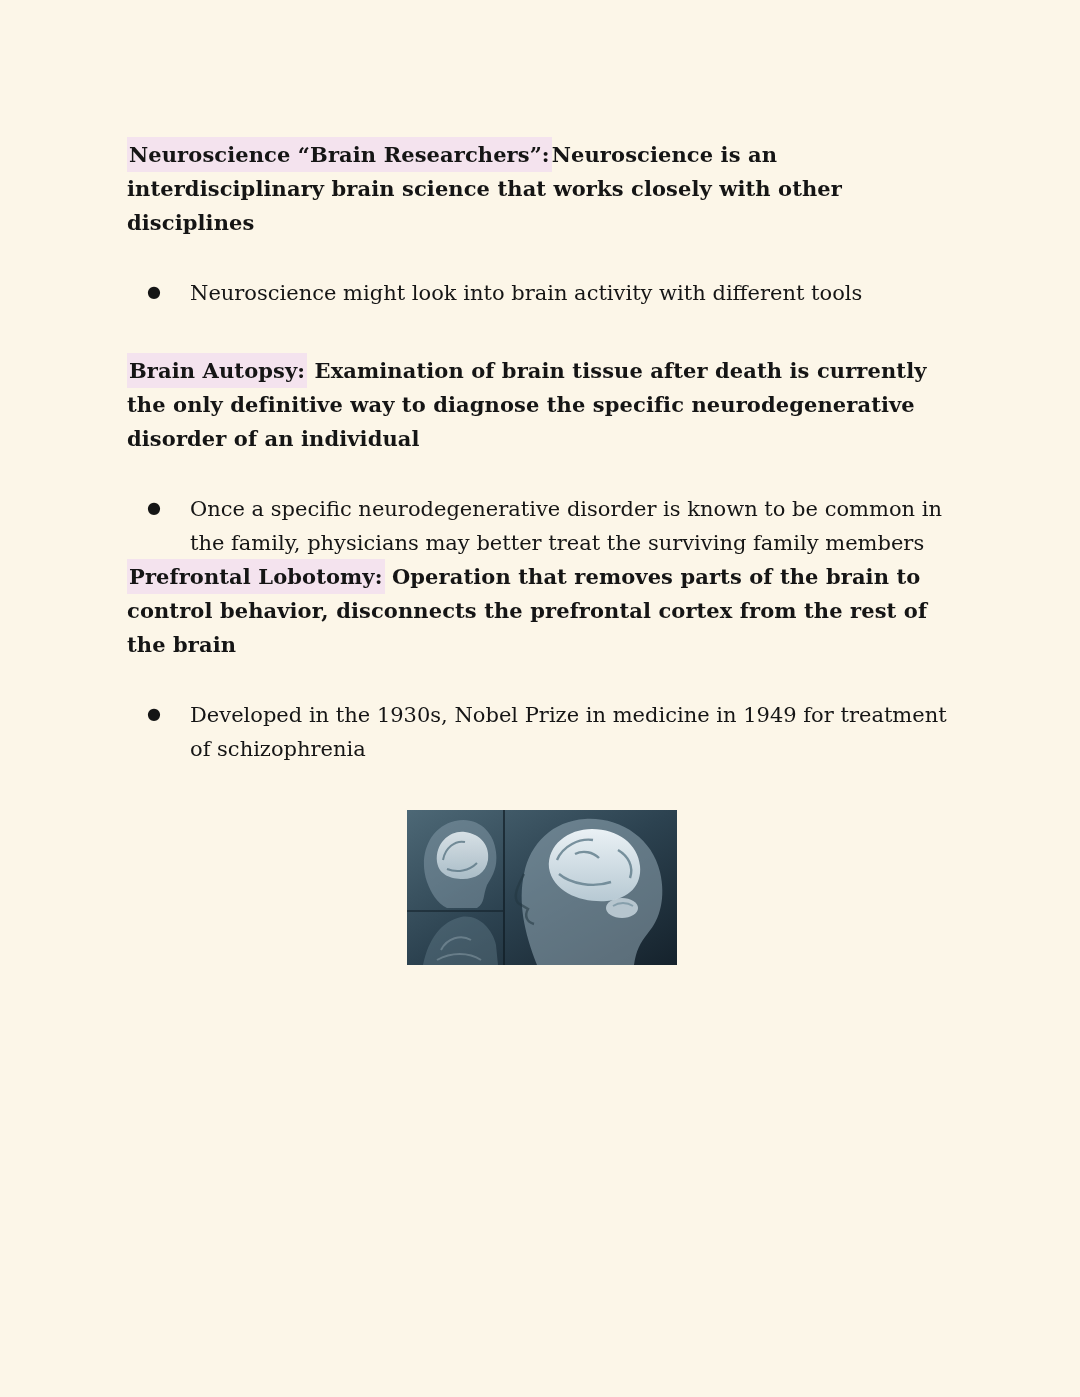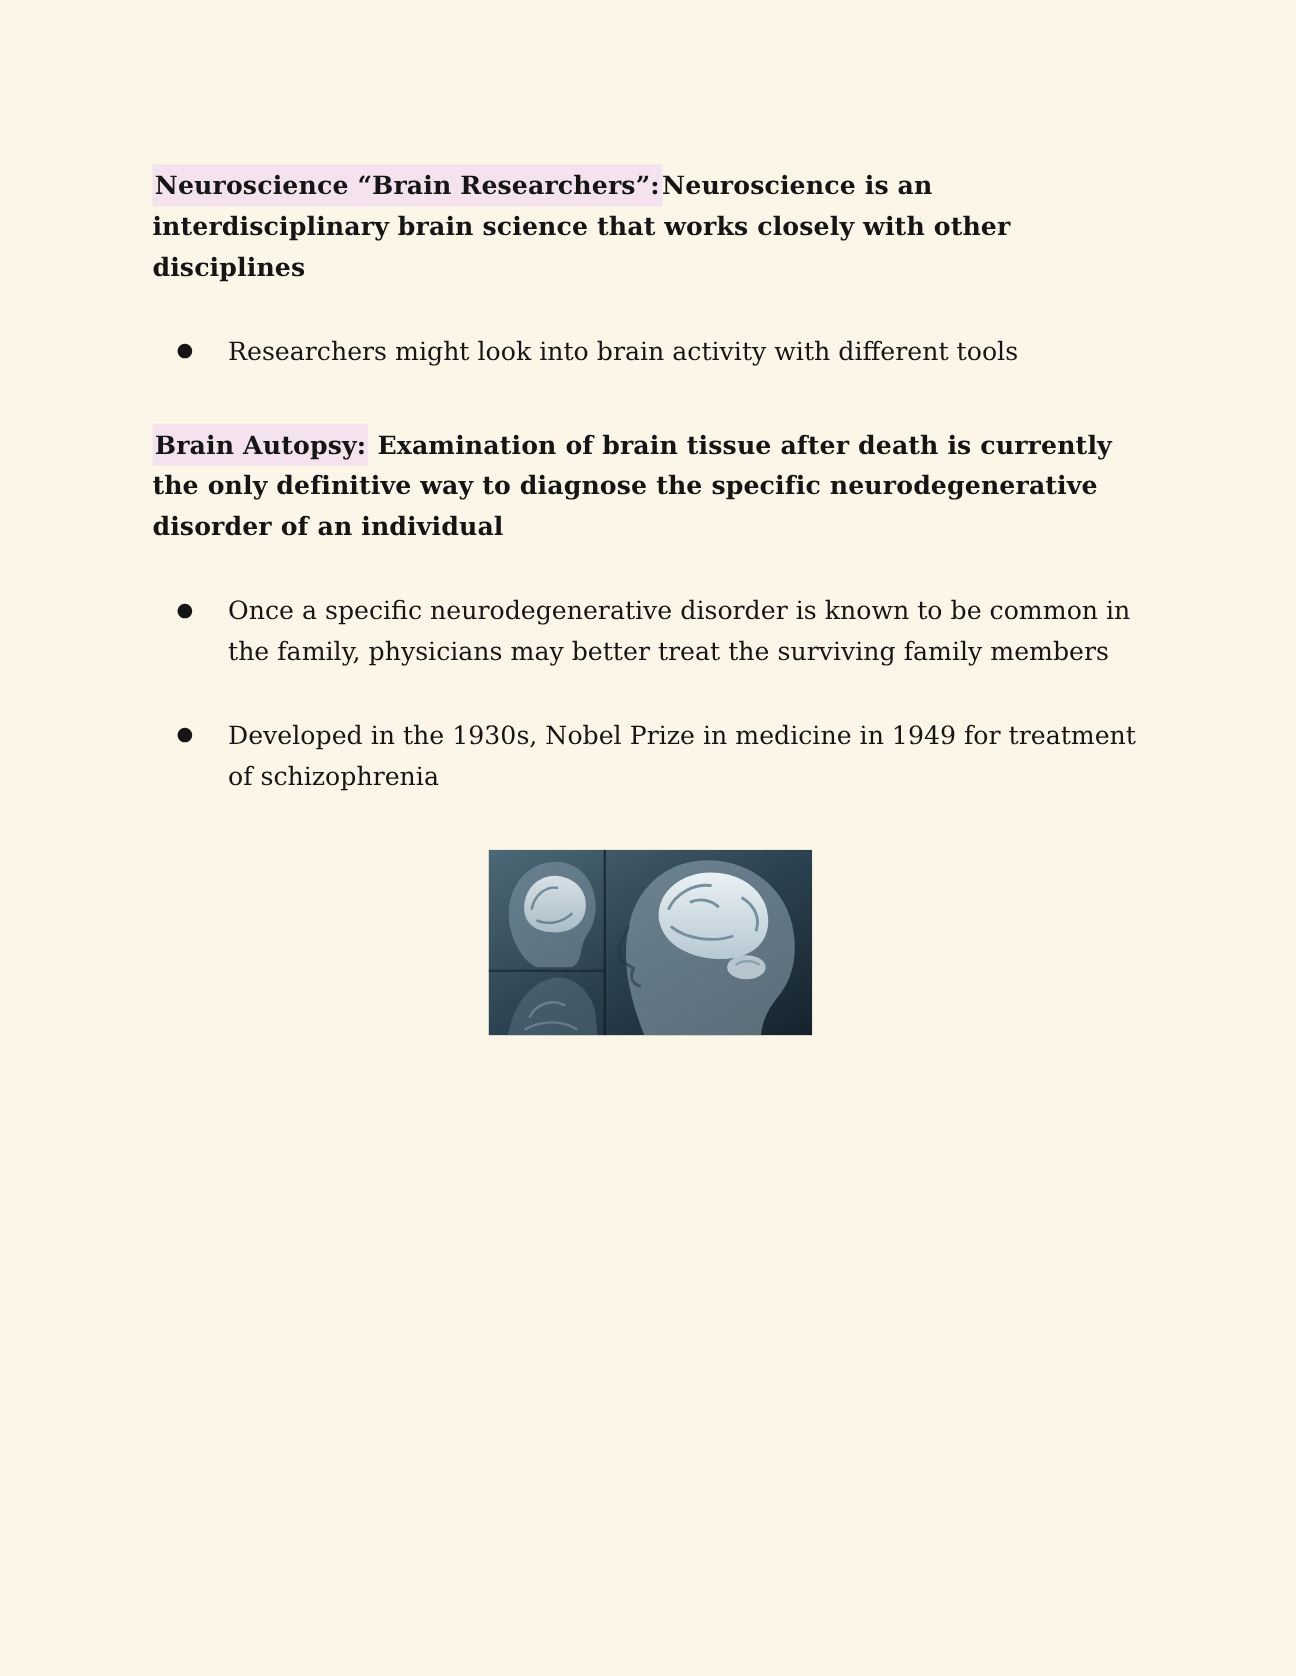--- a/index.html
+++ b/index.html
@@ -68,35 +68,36 @@
   }
 </style>
 </head>
 <body>
 
 <div class="content">
 
   <div class="section">
     <p class="section-heading"><span class="term-hl">Neuroscience “Brain Researchers”:</span><span>Neuroscience is an interdisciplinary brain science that works closely with other disciplines</span></p>
     <ul class="bullets">
-      <li class="bullet">Researchers might look into brain activity with different tools</li>
+      <li class="bullet">Neuroscience might look into brain activity with different tools</li>
     </ul>
   </div>
 
   <div class="section">
     <p class="section-heading"><span class="term-hl">Brain Autopsy:</span><span> Examination of brain tissue after death is currently the only definitive way to diagnose the specific neurodegenerative disorder of an individual</span></p>
     <ul class="bullets tight">
       <li class="bullet">Once a specific neurodegenerative disorder is known to be common in the family, physicians may better treat the surviving family members</li>
     </ul>
   </div>
 
   <div class="section">
   </div>
 
   <div class="section">
+    <p class="section-heading"><span class="term-hl">Prefrontal Lobotomy:</span><span> Operation that removes parts of the brain to control behavior, disconnects the prefrontal cortex from the rest of the brain</span></p>
     <ul class="bullets">
       <li class="bullet">Developed in the 1930s, Nobel Prize in medicine in 1949 for treatment of schizophrenia</li>
     </ul>
   </div>
 
 
   <div class="image-wrap">
     <div class="scan-frame">
       <svg width="270" height="155" viewBox="0 0 270 155" xmlns="http://www.w3.org/2000/svg">
         <defs>

